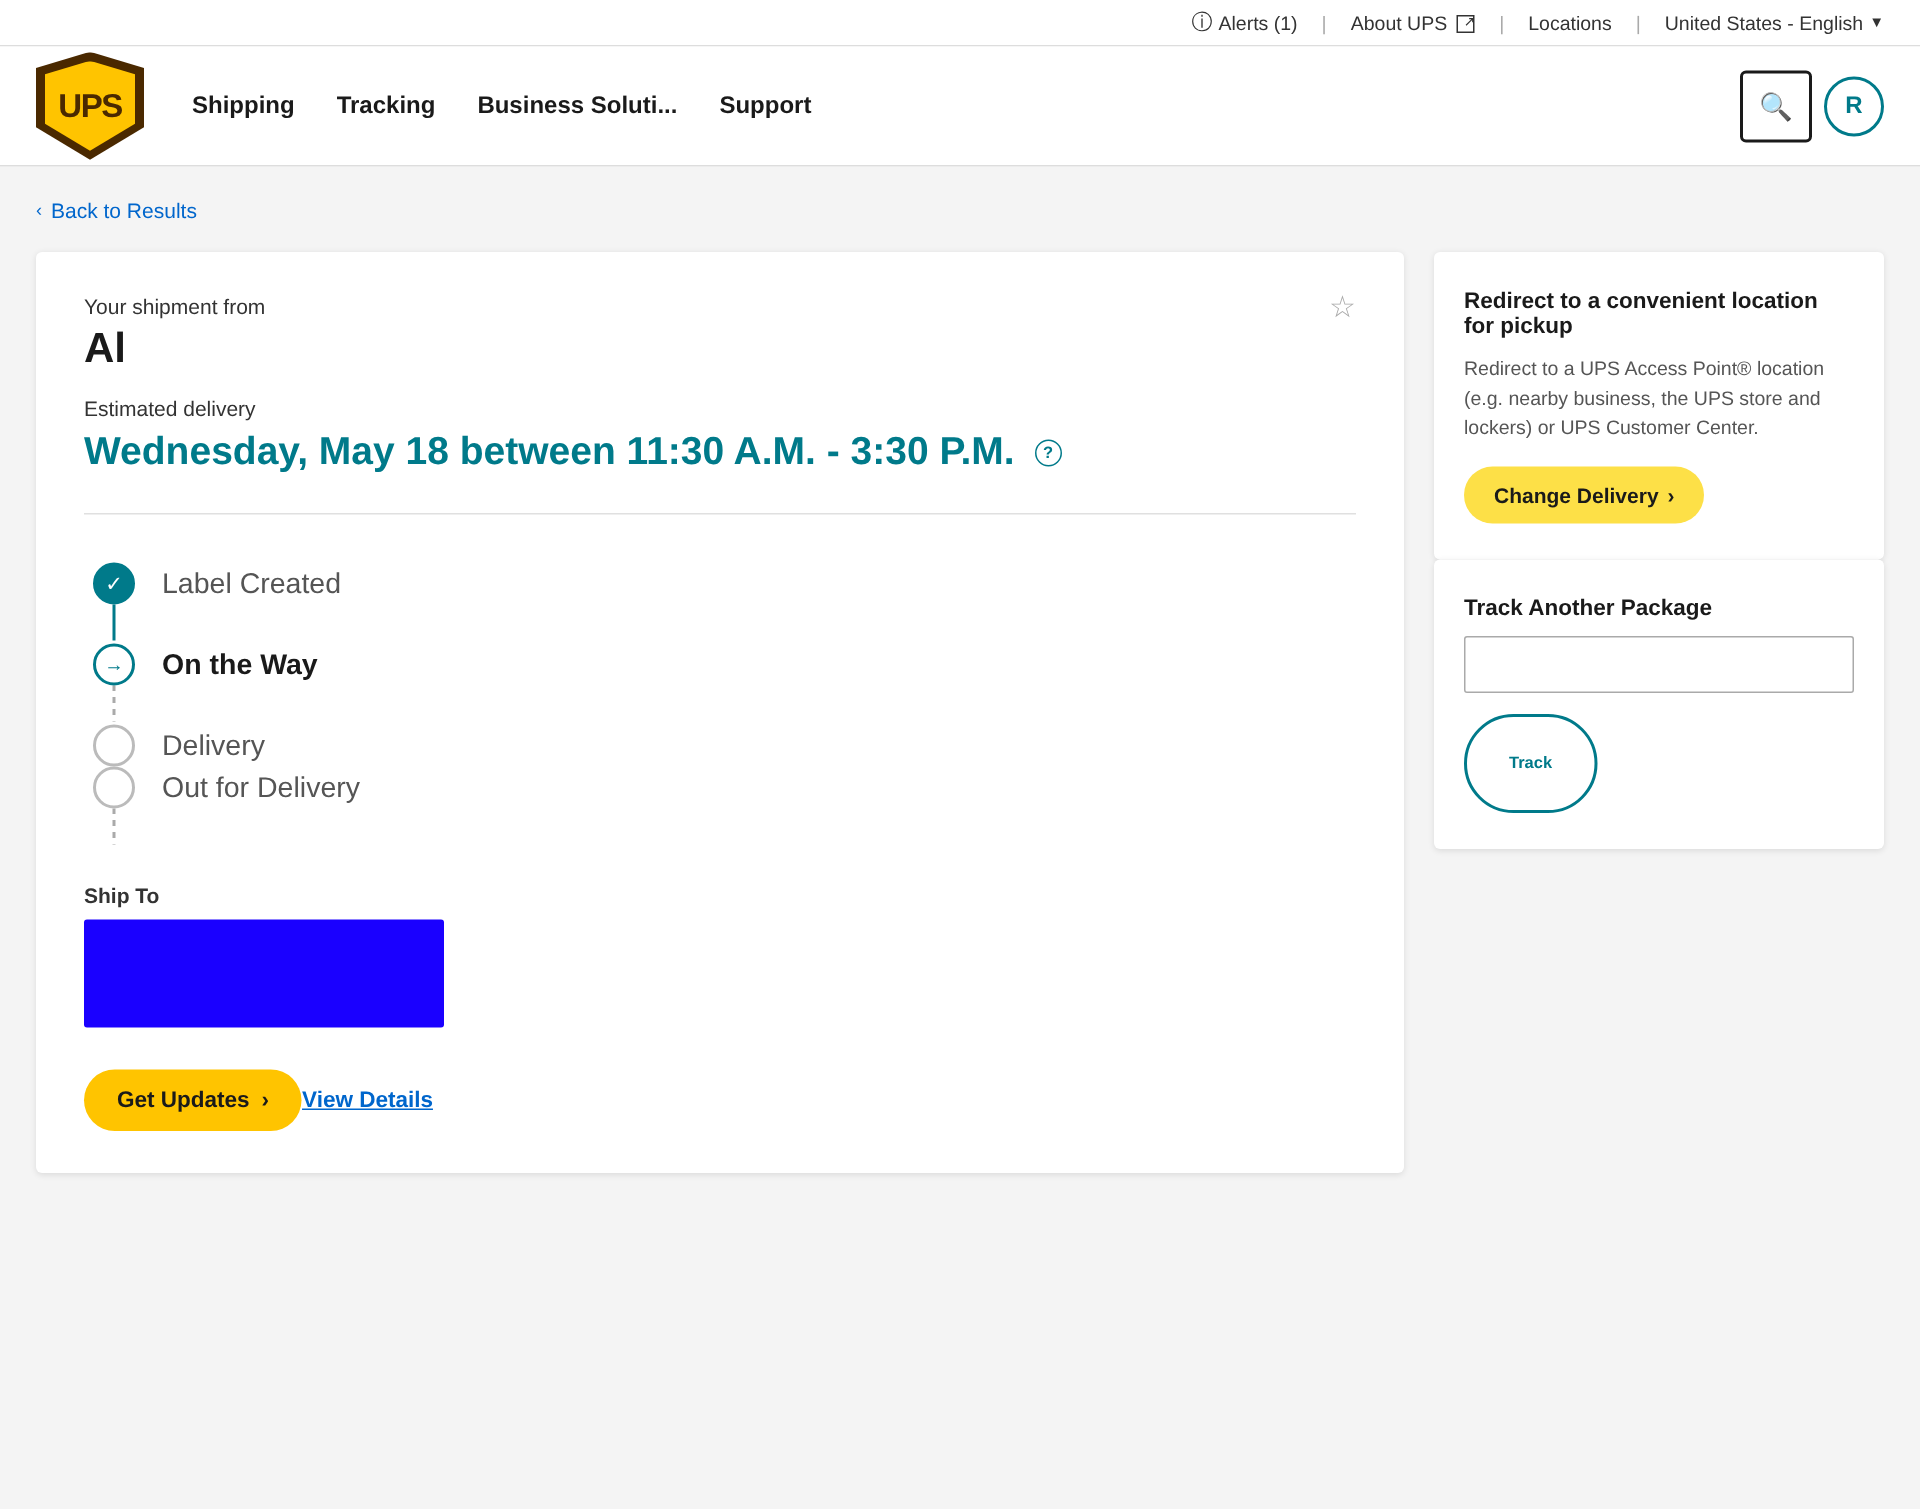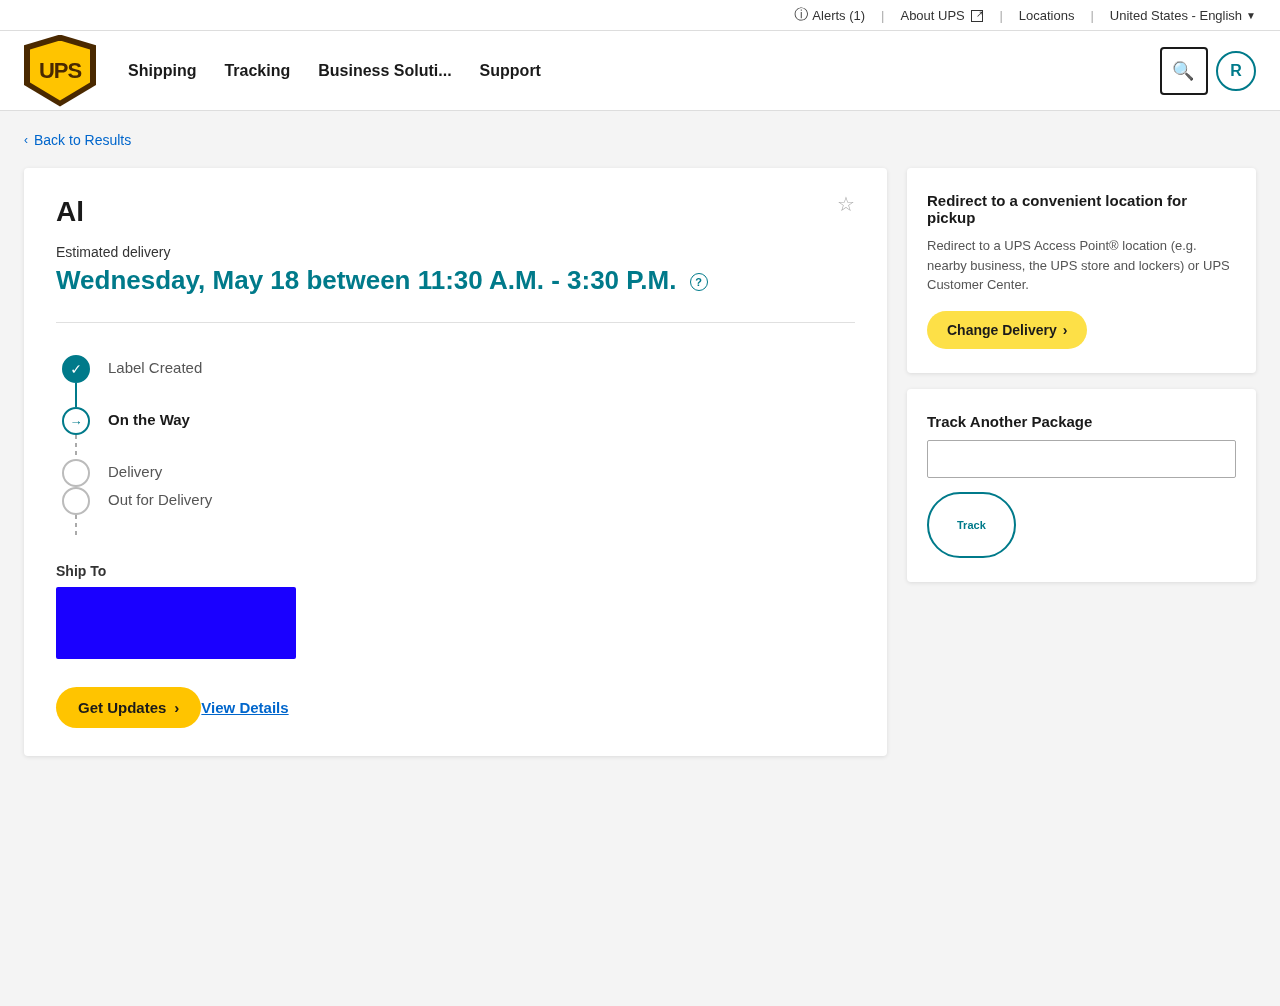--- a/index.html
+++ b/index.html
@@ -226,21 +226,21 @@
         to bottom,
         #aaa 0px, #aaa 4px,
         transparent 4px, transparent 8px
       );
     }
     .step-content {
       padding: 4px 0 28px 12px;
       flex: 1;
     }
     .step-label {
-      font-size: 15px;
+      font-size: 19px;
       color: #555;
     }
     .step-label.active { font-weight: 700; color: #1a1a1a; }
     .step-label.completed-label { color: #555; }
 
     
     .ship-to-section { margin-top: 16px; }
     .ship-to-label {
       font-size: 14px;
       font-weight: 700;
@@ -286,25 +286,24 @@
       border: none;
       color: #0066cc;
       font-size: 15px;
       font-weight: 600;
       cursor: pointer;
       text-decoration: underline;
     }
 
     
     .right-sidebar {
-      width: 349px;
+      width: 300px;
       flex-shrink: 0;
       display: flex;
       flex-direction: column;
-      gap: 16px;
     }
     .sidebar-card {
       background: #fff;
       border-radius: 4px;
       padding: 24px 20px;
       box-shadow: 0 1px 4px rgba(0,0,0,0.1);
     }
     .sidebar-card-title {
       font-size: 15px;
       font-weight: 700;
@@ -398,20 +397,21 @@
   <a href="#" class="back-link">
     <span class="chevron-left">‹</span>
     <span>Back to Results</span>
   </a>
 
   <div class="main-layout">
 
     <div class="tracking-card">
       <div style="position:relative;">
         <button class="star-btn">☆</button>
+        <p class="shipment-from-label">Your shipment from</p>
         <p class="shipment-from-name">Al</p>
       </div>
       <p class="estimated-label">Estimated delivery</p>
       <p class="estimated-date">
         <span>Wednesday, May 18 between 11:30 A.M. - 3:30 P.M.</span>
         <span class="help-icon">?</span>
       </p>
 
       <hr class="divider">
 

